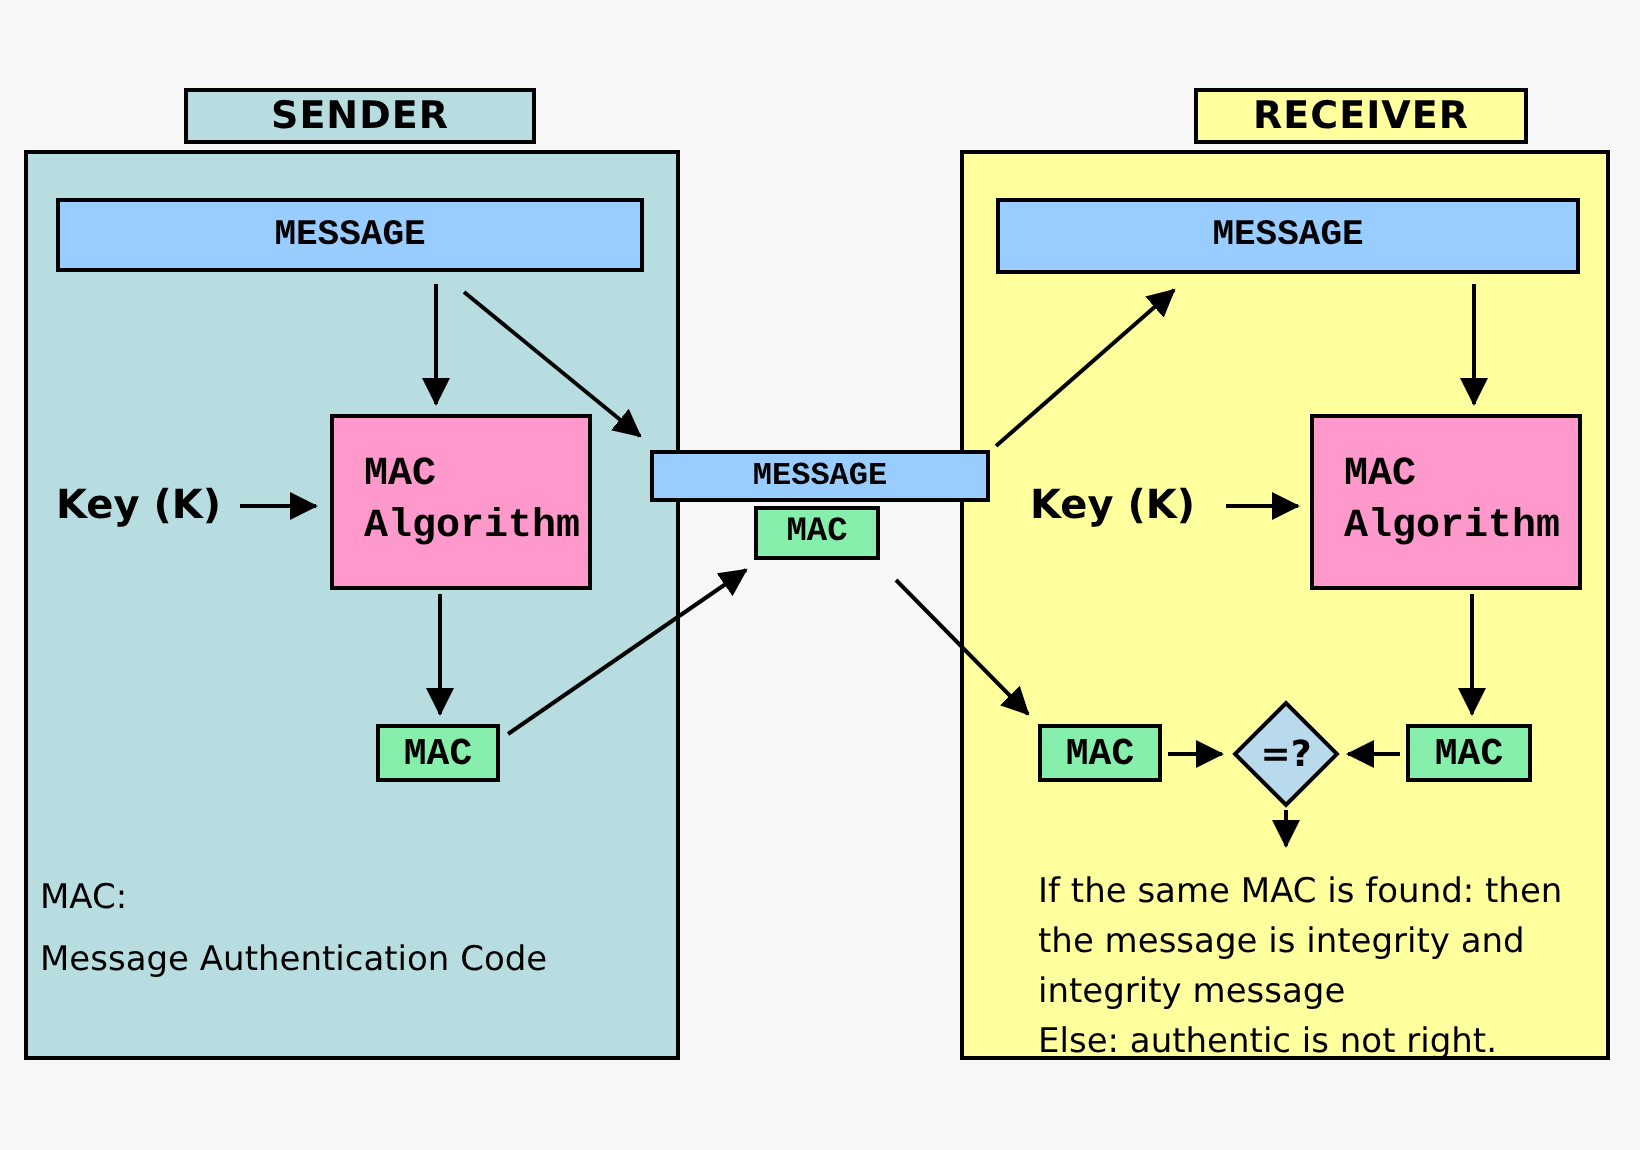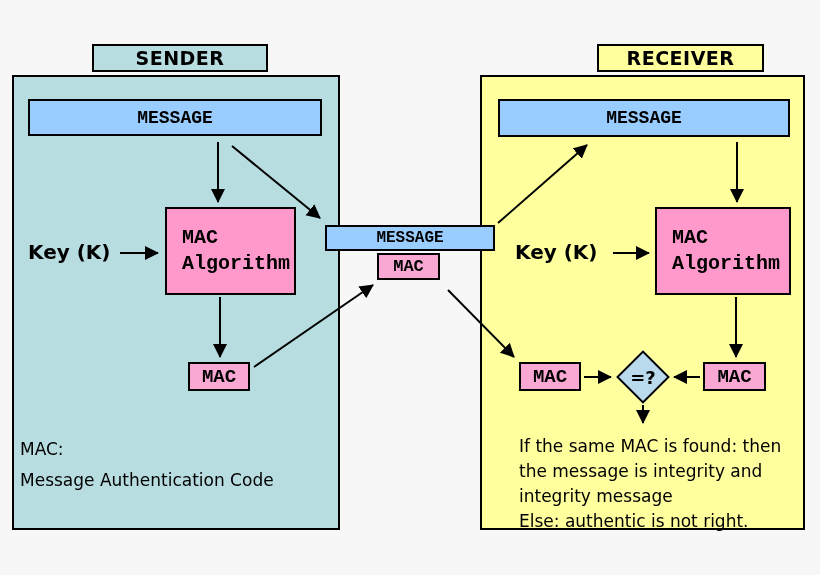--- a/index.html
+++ b/index.html
@@ -36,21 +36,21 @@
   .msg-receiver { left: 498px; top: 99px; width: 292px; height: 38px; }
   .msg-channel  { left: 325px; top: 225px; width: 170px; height: 26px; font-size: 16px; }
 
   .algo-box {
     background: #ff99cc; font-size: 20px; line-height: 1.3;
     justify-content: flex-start; text-align: left; padding-left: 15px;
   }
   .algo-sender   { left: 165px; top: 207px; width: 131px; height: 88px; }
   .algo-receiver { left: 655px; top: 207px; width: 136px; height: 88px; }
 
-  .mac-box { background: #f9a8d4; font-size: 19px; }
+  .mac-box { background: #86efac; font-size: 19px; }
   .mac-sender       { left: 188px; top: 362px; width: 62px; height: 29px; }
   .mac-channel      { left: 377px; top: 253px; width: 63px; height: 27px; font-size: 17px; }
   .mac-recv-left    { left: 519px; top: 362px; width: 62px; height: 29px; }
   .mac-recv-right   { left: 703px; top: 362px; width: 63px; height: 29px; }
 
   .key-label {
     position: absolute; font-weight: bold; font-size: 20px;
   }
   .key-sender   { left: 28px;  top: 240px; }
   .key-receiver { left: 515px; top: 240px; }

